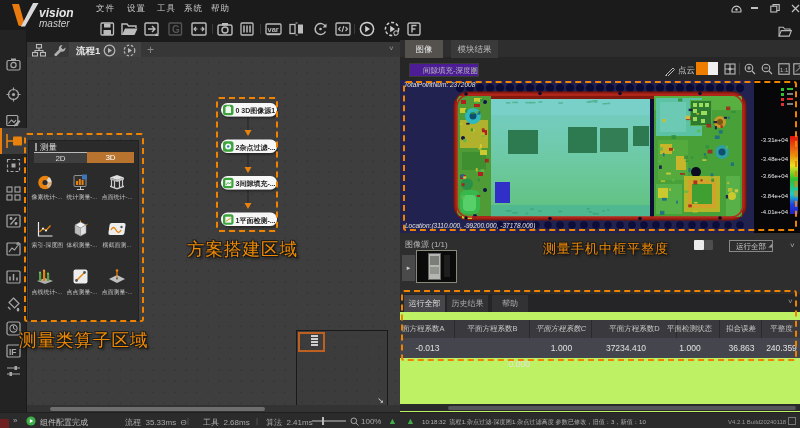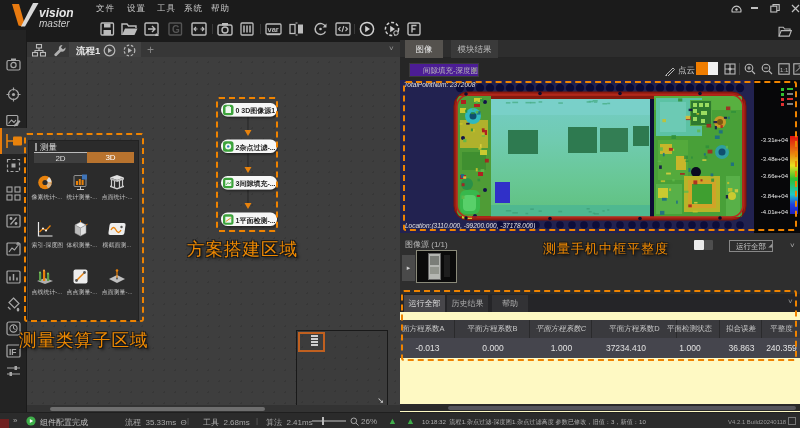--- a/index.html
+++ b/index.html
@@ -704,33 +704,33 @@
       </div>
     </div>
 
     <div class="abs" style="left:0;top:264px;width:400px;height:18px;background:#252528;">
       <div class="abs" style="left:4px;top:1px;width:41px;height:17px;background:#47464a;color:#dcdcdc;font-size:8px;text-align:center;line-height:17px;">运行全部</div>
       <div class="abs" style="left:47px;top:1px;width:41px;height:17px;background:#323235;color:#b0b0b0;font-size:8px;text-align:center;line-height:17px;">历史结果</div>
       <div class="abs" style="left:92px;top:1px;width:36px;height:17px;background:#323235;color:#b0b0b0;font-size:8px;text-align:center;line-height:17px;">帮助</div>
       <div class="abs" style="left:388px;top:3px;font-size:8px;color:#999;">˅</div>
     </div>
 
-    <div class="abs" style="left:0;top:282px;width:400px;height:100px;background:#fef9c3;">
+    <div class="abs" style="left:0;top:282px;width:400px;height:100px;background:#bef264;">
       <div class="abs" id="thead" style="left:0;top:8px;width:400px;height:18px;background:#3a3a3e;font-size:7.5px;color:#c6c6c6;">
         <div class="abs" style="left:0;top:0;width:55px;height:18px;line-height:18px;text-align:left;border-right:1px solid #2a2a2c;overflow:hidden;"><span style="margin-left:2px;">面方程系数A</span></div>
         <div class="abs" style="left:56px;top:0;width:74px;height:18px;line-height:18px;text-align:center;border-right:1px solid #2a2a2c;">平面方程系数B</div>
         <div class="abs" style="left:131px;top:0;width:61px;height:18px;line-height:18px;text-align:center;border-right:1px solid #2a2a2c;font-style:italic;">平面方程系数C</div>
         <div class="abs" style="left:193px;top:0;width:84px;height:18px;line-height:18px;text-align:center;border-right:1px solid #2a2a2c;">平面方程系数D</div>
         <div class="abs" style="left:260px;top:0;width:60px;height:18px;line-height:18px;text-align:center;border-right:1px solid #2a2a2c;">平面检测状态</div>
         <div class="abs" style="left:321px;top:0;width:41px;height:18px;line-height:18px;text-align:center;border-right:1px solid #2a2a2c;">拟合误差</div>
         <div class="abs" style="left:363px;top:0;width:37px;height:18px;line-height:18px;text-align:center;">平整度</div>
       </div>
       <div class="abs" id="trow" style="left:0;top:26px;width:400px;height:20px;background:#45454d;font-size:8.5px;color:#e2e2e2;">
         <div class="abs" style="left:0;top:0;width:55px;height:20px;line-height:20px;text-align:center;">-0.013</div>
-        <div class="abs" style="left:56px;top:0;width:74px;height:20px;line-height:20px;text-align:center;">0.000</div>
+        <div class="abs" style="left:56px;top:16px;width:74px;height:20px;line-height:20px;text-align:right;">0.000</div>
         <div class="abs" style="left:131px;top:0;width:61px;height:20px;line-height:20px;text-align:center;">1.000</div>
         <div class="abs" style="left:193px;top:0;width:66px;height:20px;line-height:20px;text-align:center;">37234.410</div>
         <div class="abs" style="left:260px;top:0;width:60px;height:20px;line-height:20px;text-align:center;">1.000</div>
         <div class="abs" style="left:321px;top:0;width:41px;height:20px;line-height:20px;text-align:center;">36.863</div>
         <div class="abs" style="left:363px;top:0;width:37px;height:20px;line-height:20px;text-align:center;">240.359</div>
       </div>
     </div>
     <div class="abs" style="left:0;top:374px;width:400px;height:7px;background:#2a2a2a;">
       <div class="abs" style="left:48px;top:1.5px;width:348px;height:4px;background:#55555c;border-radius:2px;"></div>
     </div>
@@ -752,20 +752,20 @@
     <div class="abs" style="left:187px;top:3px;font-size:8px;color:#666;">|</div>
     <div class="abs" style="left:203px;top:4px;font-size:8px;color:#a8a8a8;">工具&nbsp; 2.68ms</div>
     <div class="abs" style="left:256px;top:3px;font-size:8px;color:#666;">|</div>
     <div class="abs" style="left:266px;top:4px;font-size:8px;color:#a8a8a8;">算法&nbsp; 2.41ms</div>
     <div class="abs" style="left:312px;top:7px;width:34px;height:1.5px;background:#777;"></div>
     <div class="abs" style="left:322px;top:4px;width:2px;height:8px;background:#bbb;"></div>
     <svg class="abs" style="left:350px;top:4px" width="9" height="9" viewBox="0 0 9 9">
         <circle cx="3.8" cy="3.8" r="2.8" fill="none" stroke="#a8a8a8" stroke-width="1"></circle>
         <path d="M6 6 L8.5 8.5" stroke="#a8a8a8" stroke-width="1"></path>
       </svg>
-    <div class="abs" style="left:361px;top:4px;font-size:8px;color:#a8a8a8;">26%</div>
+    <div class="abs" style="left:361px;top:4px;font-size:8px;color:#a8a8a8;">100%</div>
     <div class="abs" style="left:388px;top:3px;font-size:9px;color:#3fae4a;">▲</div>
     <div class="abs" style="left:406px;top:3px;font-size:9px;color:#3fae4a;">▲</div>
     <div class="abs" style="left:422px;top:4px;font-size:7.5px;color:#b0b0b0;transform:scale(0.82);transform-origin:0 50%;white-space:nowrap;">10:18:32&nbsp; 流程1.杂点过滤-深度图1.杂点过滤高度 参数已修改，旧值：3，新值：10</div>
     <div class="abs" style="left:728px;top:5px;font-size:7px;color:#999;transform:scale(0.85);transform-origin:0 50%;white-space:nowrap;">V4.2.1 Build20240118</div>
     <div class="abs" style="left:788px;top:4px;width:8px;height:8px;border:1px solid #777;"></div>
   </div>
 </div>
 
 </body></html>

